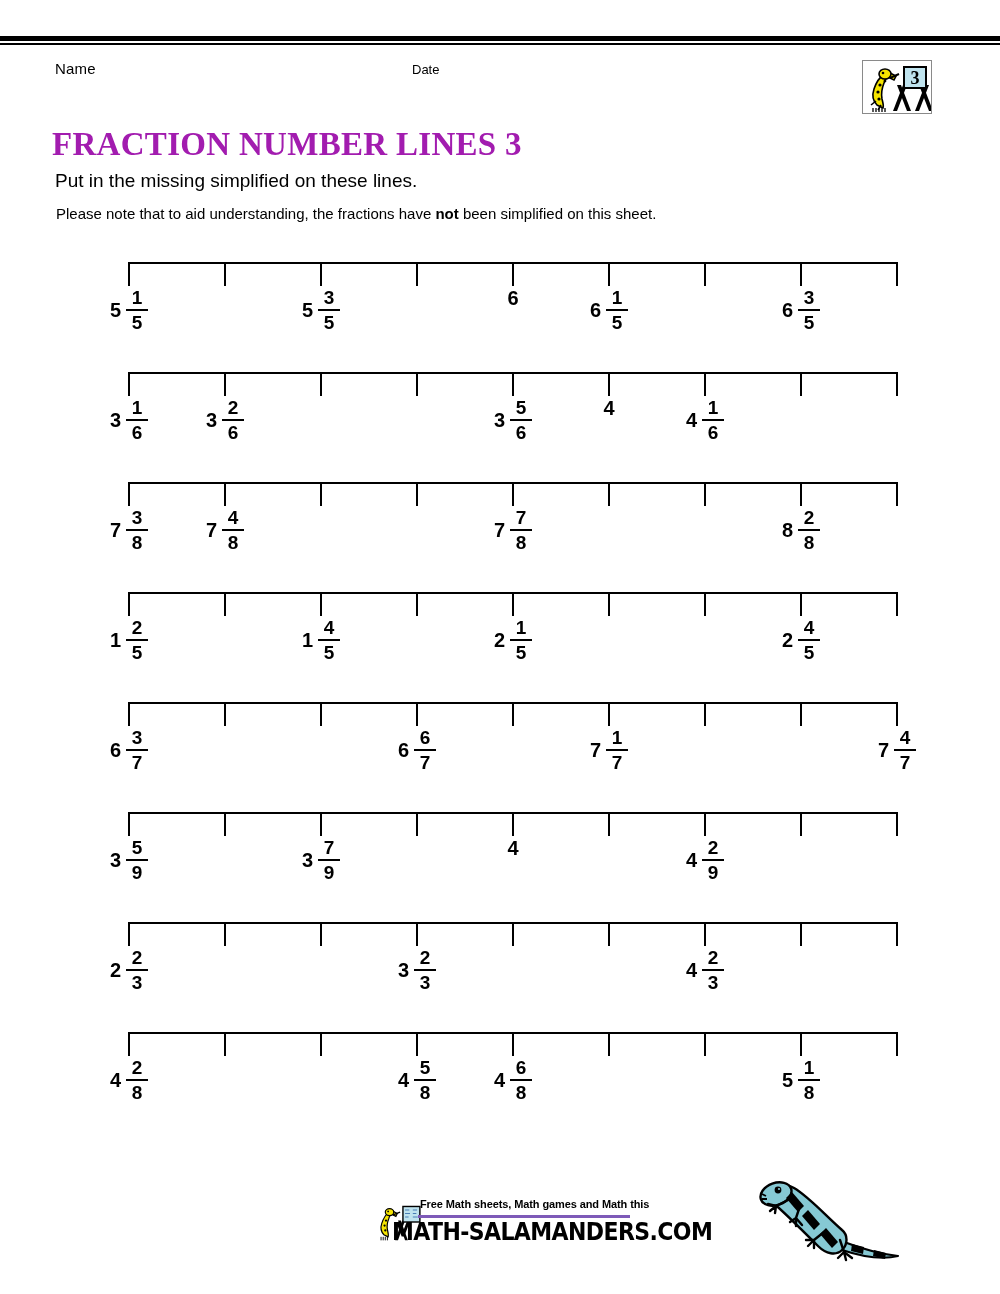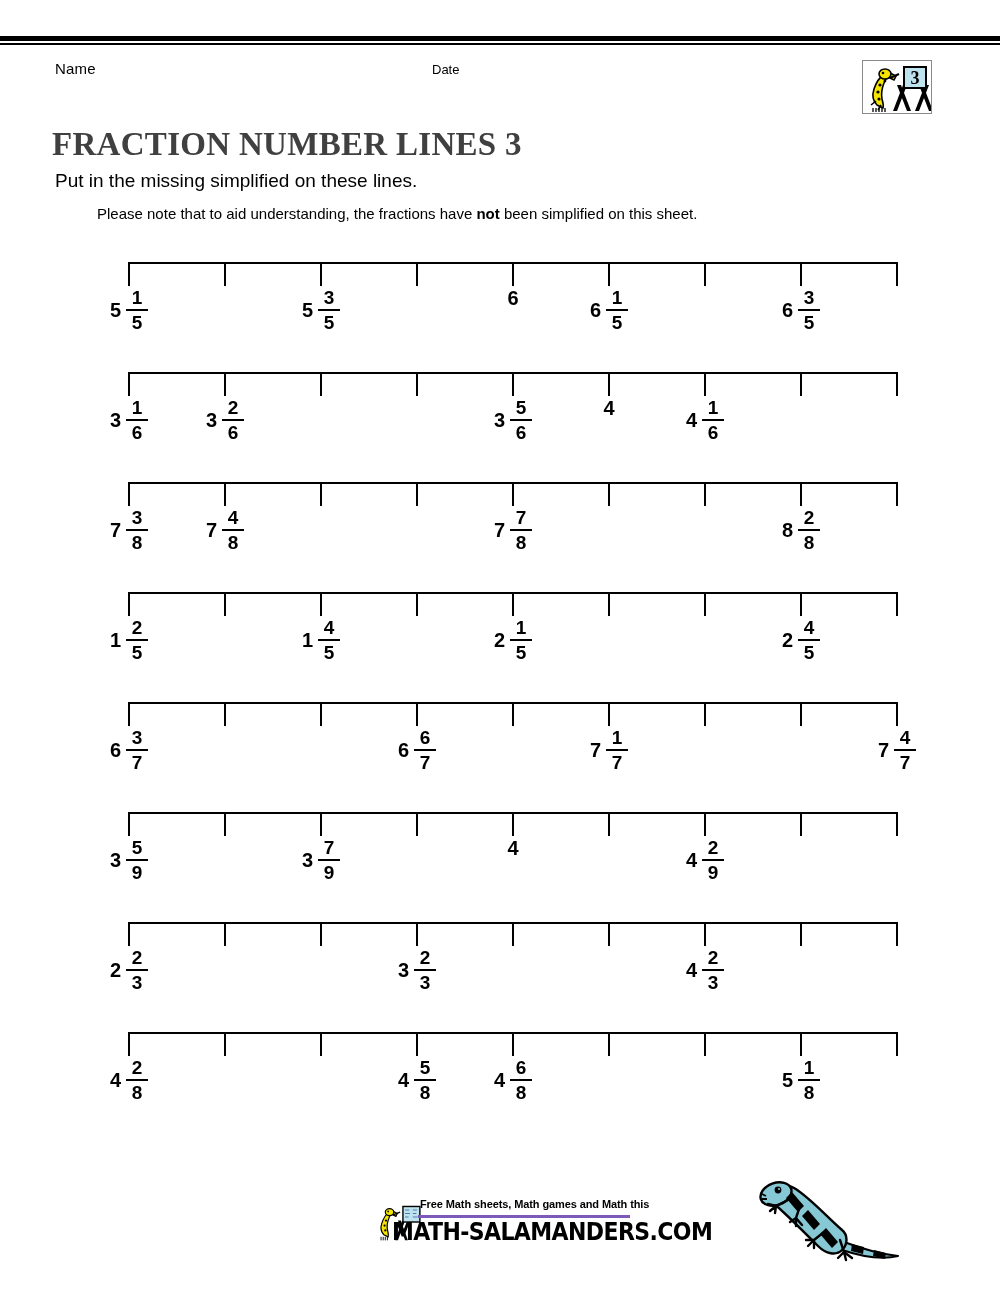--- a/index.html
+++ b/index.html
@@ -35,54 +35,52 @@
 
   
   #name-label {
     position: absolute; left: 55px; top: 60px;
     font-size: 15px;
     letter-spacing: 0.2px;
   }
   #date-label {
     position: absolute; left: 412px; top: 62px;
     font-size: 13px;
-    margin-left: 20px;
   }
 
   #logo-box {
     position: absolute;
     left: 862px; top: 60px;
     width: 70px; height: 54px;
     border: 1px solid #8a8a8a;
     background: #ffffff;
     box-sizing: border-box;
   }
 
   #page-title {
     position: absolute;
     left: 52px; top: 104px;
     font-family: "Liberation Serif", serif;
     font-size: 33px;
-    color: #404040;
+    color: #a21caf;
     letter-spacing: 0.3px;
     white-space: nowrap;
   }
 
   #instruction {
     position: absolute;
     left: 55px; top: 170px;
     font-size: 19px;
     white-space: nowrap;
   }
   #note {
     position: absolute;
     left: 56px; top: 205px;
     font-size: 15px;
     white-space: nowrap;
-    margin-left: 41px;
   }
   #note b { font-weight: bold; }
 
   
   #lines-area {
     position: absolute;
     left: 0; top: 0;
     width: 1000px; height: 1294px;
   }
   .numline {

